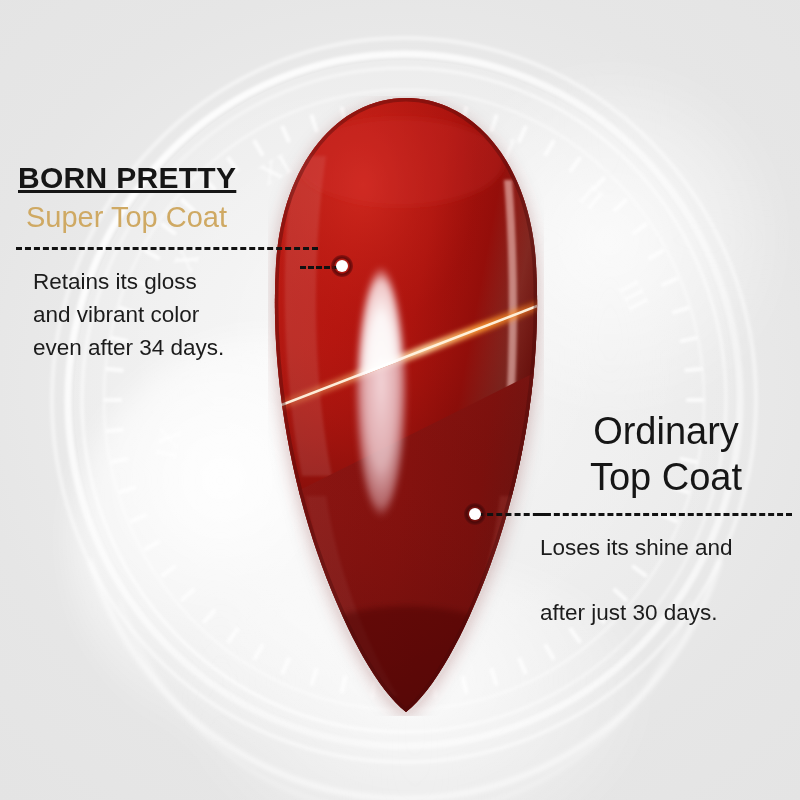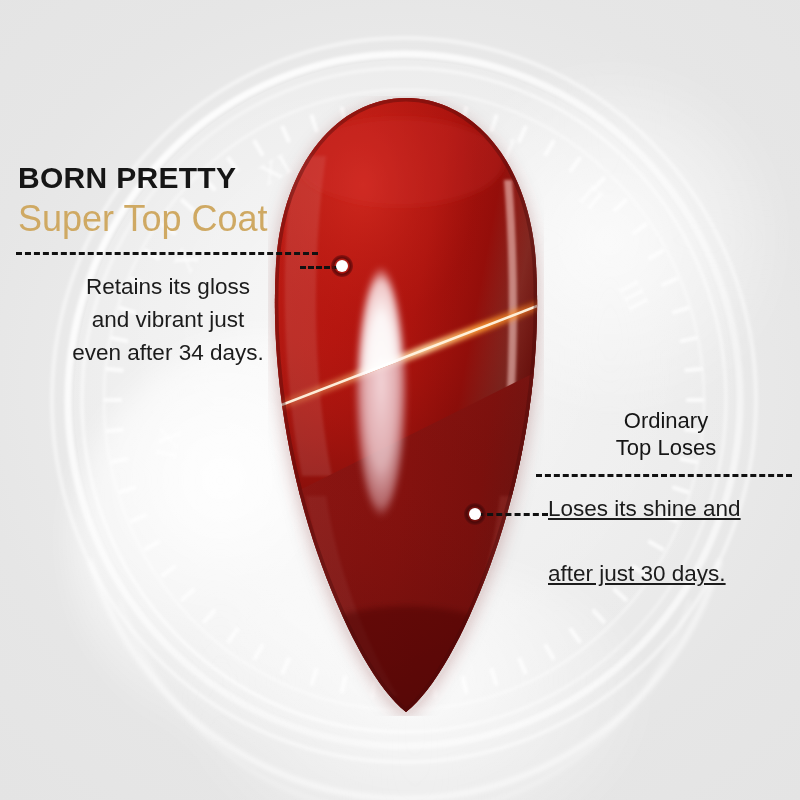--- a/index.html
+++ b/index.html
@@ -67,31 +67,32 @@
   .txt-right { position: absolute; left: 540px; top: 408px; width: 252px; text-align: center; }
 
   .brand {
     font-size: 30px;
     font-weight: 700;
     letter-spacing: .3px;
     color: #161616;
     line-height: 1.05;
     margin: 0 0 6px 0;
     white-space: nowrap;
+    text-decoration: underline;
   }
   .product {
-    font-size: 36px;
+    font-size: 29px;
     font-weight: 400;
     color: #cfa963;
     line-height: 1.08;
-    margin: 0;
+    margin: 8px;
     white-space: nowrap;
   }
   .ord-title {
-    font-size: 22px;
+    font-size: 38px;
     font-weight: 400;
     color: #161616;
     line-height: 1.22;
     margin: 0;
     text-align: center;
   }
 
   .dash-rule {
     height: 0;
     border-top: 3px dashed #111111;
@@ -100,22 +101,22 @@
   .dash-left  { width: 302px; margin-left: -2px; }
   .dash-right { width: 256px; margin-left: -4px; margin-top: 12px; }
 
   .body-copy {
     font-size: 22.5px;
     font-weight: 400;
     color: #1c1c1c;
     line-height: 1.46;
     margin: 16px 0 0 0;
   }
-  .body-left  { margin-left: 0; text-align: center; }
-  .body-right { margin-left: 8px; text-align: left; text-decoration: underline; }
+  .body-left  { margin-left: 15px; }
+  .body-right { margin-left: 0; text-align: left; }
 
   
   .connector {
     position: absolute;
     height: 0;
     border-top: 3px dashed #111111;
   }
   .conn-left  { left: 300px; top: 266px; width: 46px; }
   .conn-right { left: 478px; top: 513px; width: 70px; }
 
@@ -412,29 +413,29 @@
 
   <div class="marker marker-a"></div>
   <div class="marker marker-b"></div>
 
   <div class="txt-left">
     <div class="brand">BORN PRETTY</div>
     <div class="product">Super Top Coat</div>
     <div class="dash-rule dash-left"></div>
     <p class="body-copy body-left">
       <span>Retains its gloss</span><br>
-      <span>and vibrant just</span><br>
+      <span>and vibrant color</span><br>
       <span>even after 34 days.</span>
     </p>
   </div>
 
   <div class="txt-right">
     <div class="ord-title">
       <span>Ordinary</span><br>
-      <span>Top Loses</span>
+      <span>Top Coat</span>
     </div>
     <div class="dash-rule dash-right"></div>
     <p class="body-copy body-right">
       <span>Loses its shine and</span><br>
       <br>
       <span>after just 30 days.</span>
     </p>
   </div>
 
 </div>

